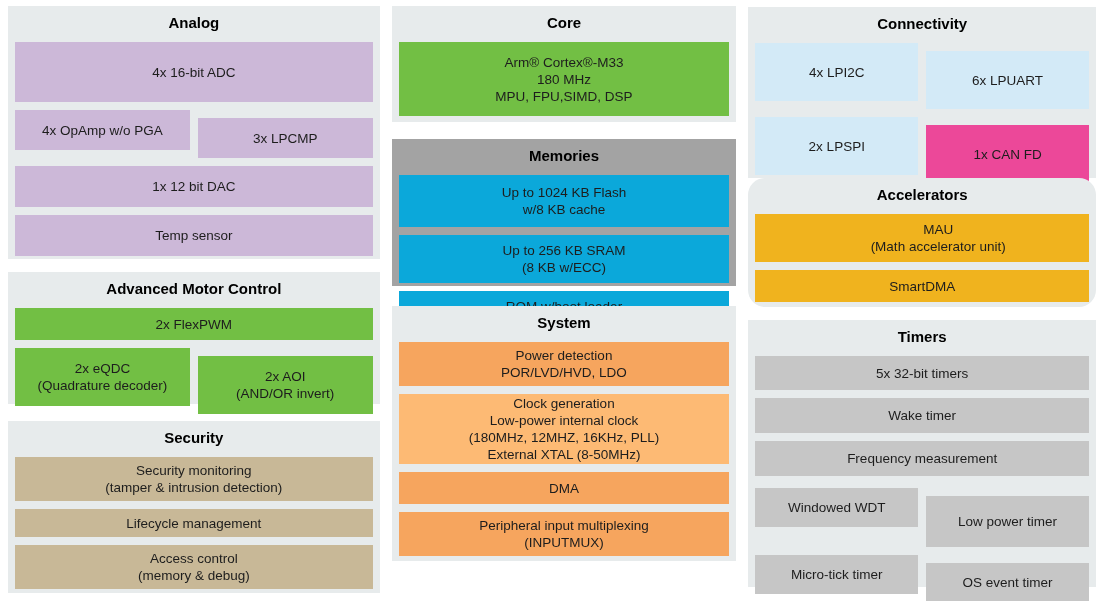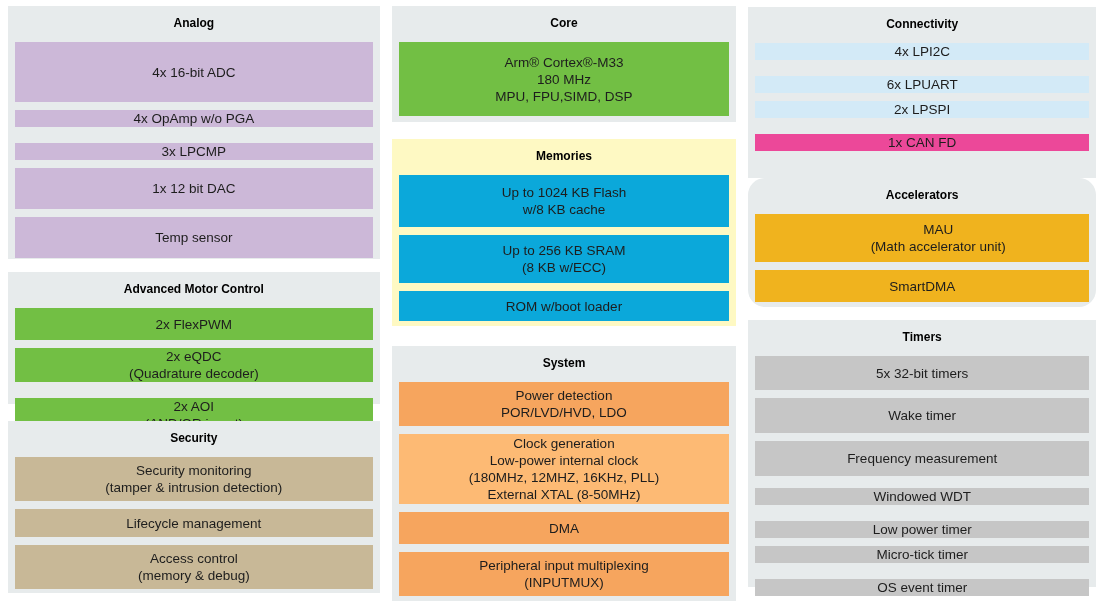--- a/index.html
+++ b/index.html
@@ -6,26 +6,26 @@
   body{
     width:1100px;height:601px;overflow:hidden;background:#ffffff;
     font-family:"Liberation Sans",sans-serif;color:#1d1d1d;
   }
   .page{display:flex;gap:12px;padding:6px 4px 8px 8px;box-sizing:border-box;width:1100px;height:601px;}
   .col{display:flex;flex-direction:column;}
   .col-left{width:372px;}
   .col-mid{width:345px;}
   .col-right{width:348px;}
   .panel{box-sizing:border-box;padding:4px 7px 8px;}
-  .panel h2{margin:2px 0 8px;font-size:12px;line-height:22px;text-align:center;font-weight:bold;color:#000;}
+  .panel h2{margin:2px 0 8px;font-size:15px;line-height:22px;text-align:center;font-weight:bold;color:#000;}
   .block{
     display:flex;flex-direction:column;align-items:center;justify-content:center;
     text-align:center;font-size:13.5px;line-height:17px;box-sizing:border-box;padding:0 4px;
   }
-  .row{display:flex;gap:8px;flex-direction:column;}
+  .row{display:flex;gap:8px;}
   .row .block{flex:1;}
   .block + .block, .block + .row, .row + .block, .row + .row{margin-top:8px;}
   .ln{display:block;}
 </style>
 </head>
 <body>
 
 <div class="page">
 
   <div class="col col-left">
@@ -89,21 +89,21 @@
 
     <section class="panel" style="height: 116px; background-color: rgb(231, 235, 236);">
       <h2>Core</h2>
       <div class="block" style="height: 74px; background-color: rgb(114, 191, 68);">
         <span class="ln">Arm® Cortex®-M33</span>
         <span class="ln">180 MHz</span>
         <span class="ln">MPU, FPU,SIMD, DSP</span>
       </div>
     </section>
 
-    <section class="panel" style="height: 187px; margin-top: 17px; background-color: #fef9c3;">
+    <section class="panel" style="height: 147px; margin-top: 17px; background-color: #a3a3a3;">
       <h2>Memories</h2>
       <div class="block" style="height: 52px; background-color: rgb(11, 168, 218);">
         <span class="ln">Up to 1024 KB Flash</span>
         <span class="ln">w/8 KB cache</span>
       </div>
       <div class="block" style="height: 48px; background-color: rgb(11, 168, 218);">
         <span class="ln">Up to 256 KB SRAM</span>
         <span class="ln">(8 KB w/ECC)</span>
       </div>
       <div class="block" style="height: 30px; background-color: rgb(11, 168, 218);">

